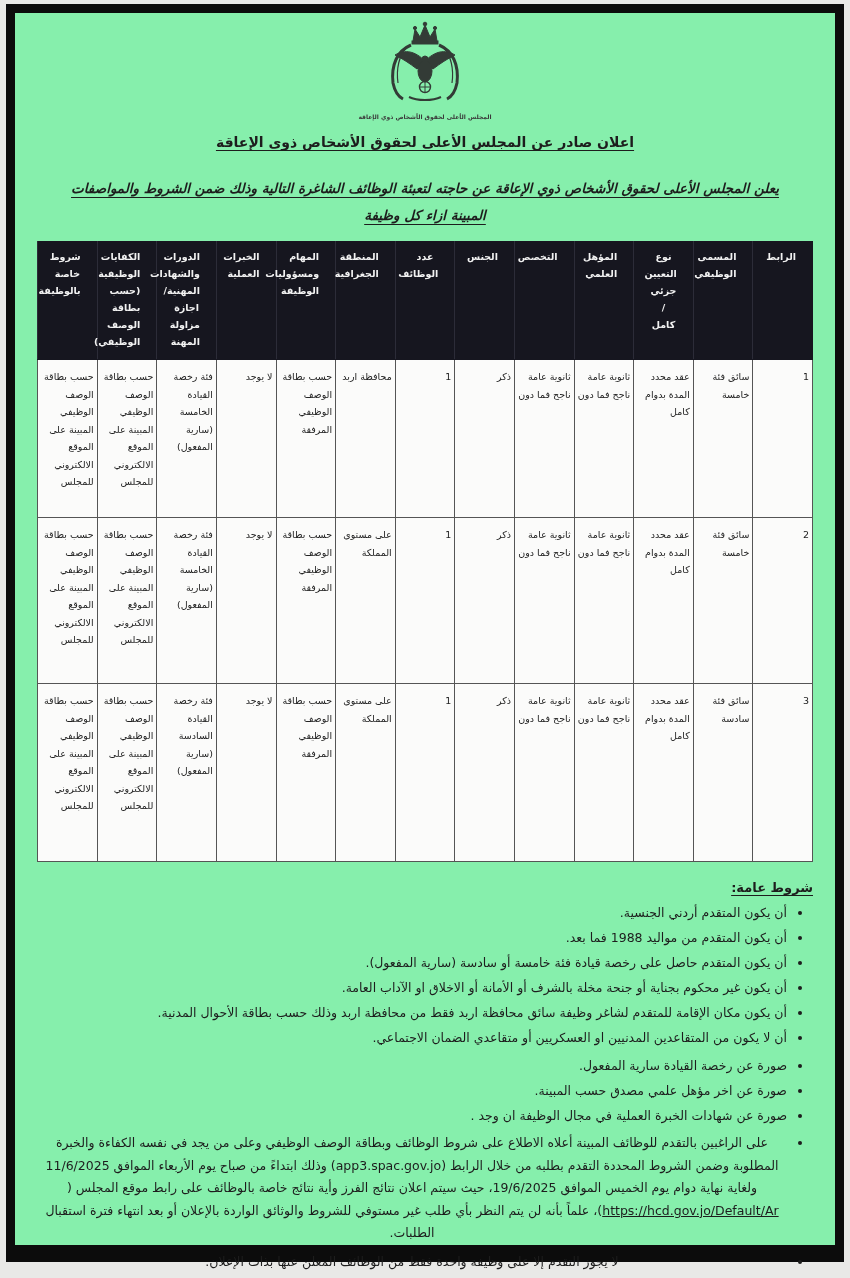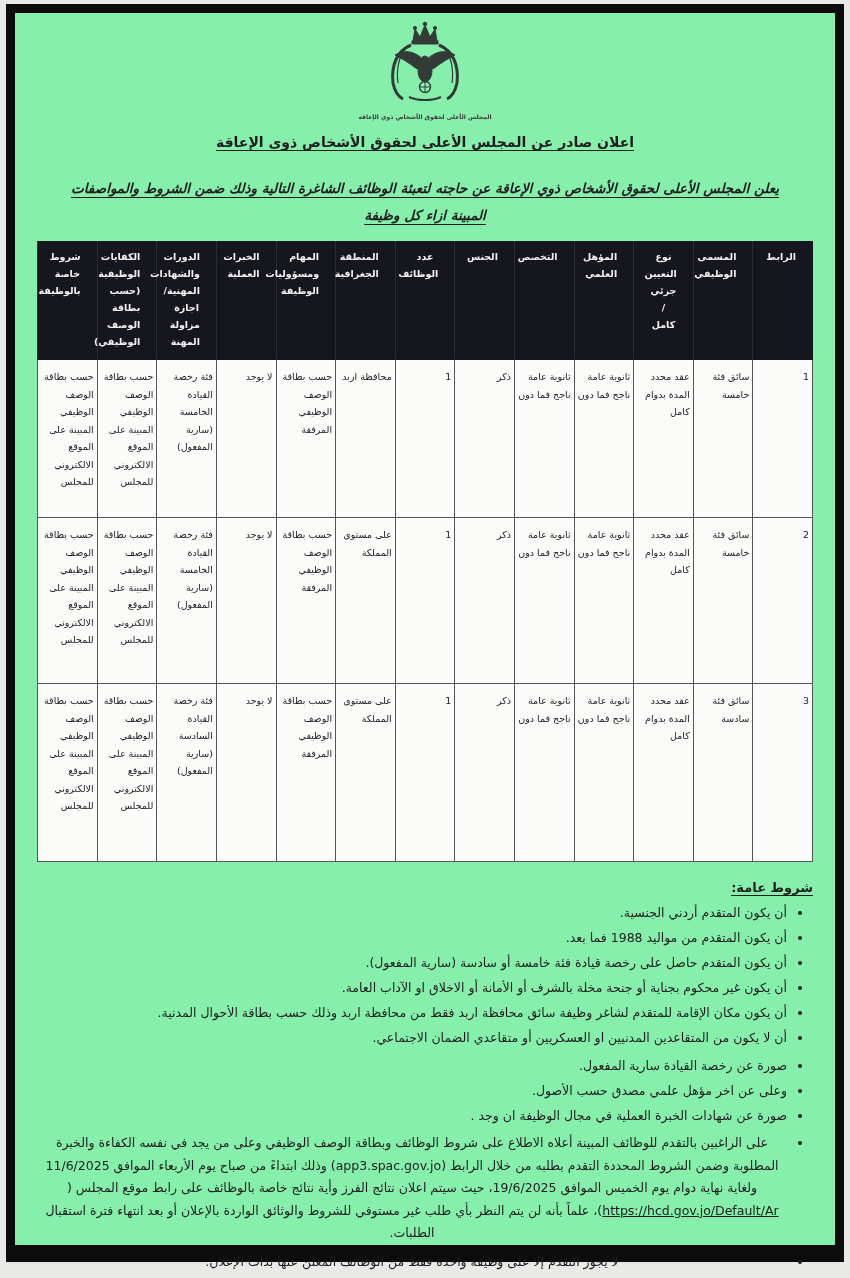--- a/index.html
+++ b/index.html
@@ -184,21 +184,21 @@
       <li>أن يكون المتقدم أردني الجنسية.</li>
       <li>أن يكون المتقدم من مواليد 1988 فما بعد.</li>
       <li>أن يكون المتقدم حاصل على رخصة قيادة فئة خامسة أو سادسة (سارية المفعول).</li>
       <li>أن يكون غير محكوم بجناية أو جنحة مخلة بالشرف أو الأمانة أو الاخلاق او الآداب العامة.</li>
       <li>أن يكون مكان الإقامة للمتقدم لشاغر وظيفة سائق محافظة اربد فقط من محافظة اربد وذلك حسب بطاقة الأحوال المدنية.</li>
       <li>أن لا يكون من المتقاعدين المدنيين او العسكريين أو متقاعدي الضمان الاجتماعي.</li>
     </ul>
 
   <ul class="bullets">
       <li>صورة عن رخصة القيادة سارية المفعول.</li>
-      <li>وعلى عن اخر مؤهل علمي مصدق حسب الأصول.</li>
+      <li>صورة عن اخر مؤهل علمي مصدق حسب المبينة.</li>
       <li>صورة عن شهادات الخبرة العملية في مجال الوظيفة ان وجد .</li>
     </ul>
 
   <ul class="notes">
     <li>
       <span>على الراغبين بالتقدم للوظائف المبينة أعلاه الاطلاع على شروط الوظائف وبطاقة الوصف الوظيفي وعلى من يجد في نفسه الكفاءة والخبرة المطلوبة وضمن الشروط المحددة التقدم بطلبه من خلال الرابط (</span><span class="ltr">app3.spac.gov.jo</span><span>) وذلك ابتداءً من صباح يوم الأربعاء الموافق 11/6/2025 ولغاية نهاية دوام يوم الخميس الموافق 19/6/2025، حيث سيتم اعلان نتائج الفرز وأية نتائج خاصة بالوظائف على رابط موقع المجلس (</span><span class="ltr url-underline">https://hcd.gov.jo/Default/Ar</span><span>)، علماً بأنه لن يتم النظر بأي طلب غير مستوفي للشروط والوثائق الواردة بالإعلان أو بعد انتهاء فترة استقبال الطلبات.</span>
     </li>
     <li>لا يجوز التقدم إلا على وظيفة واحدة فقط من الوظائف المعلن عنها بذات الإعلان.</li>
   </ul>
 

